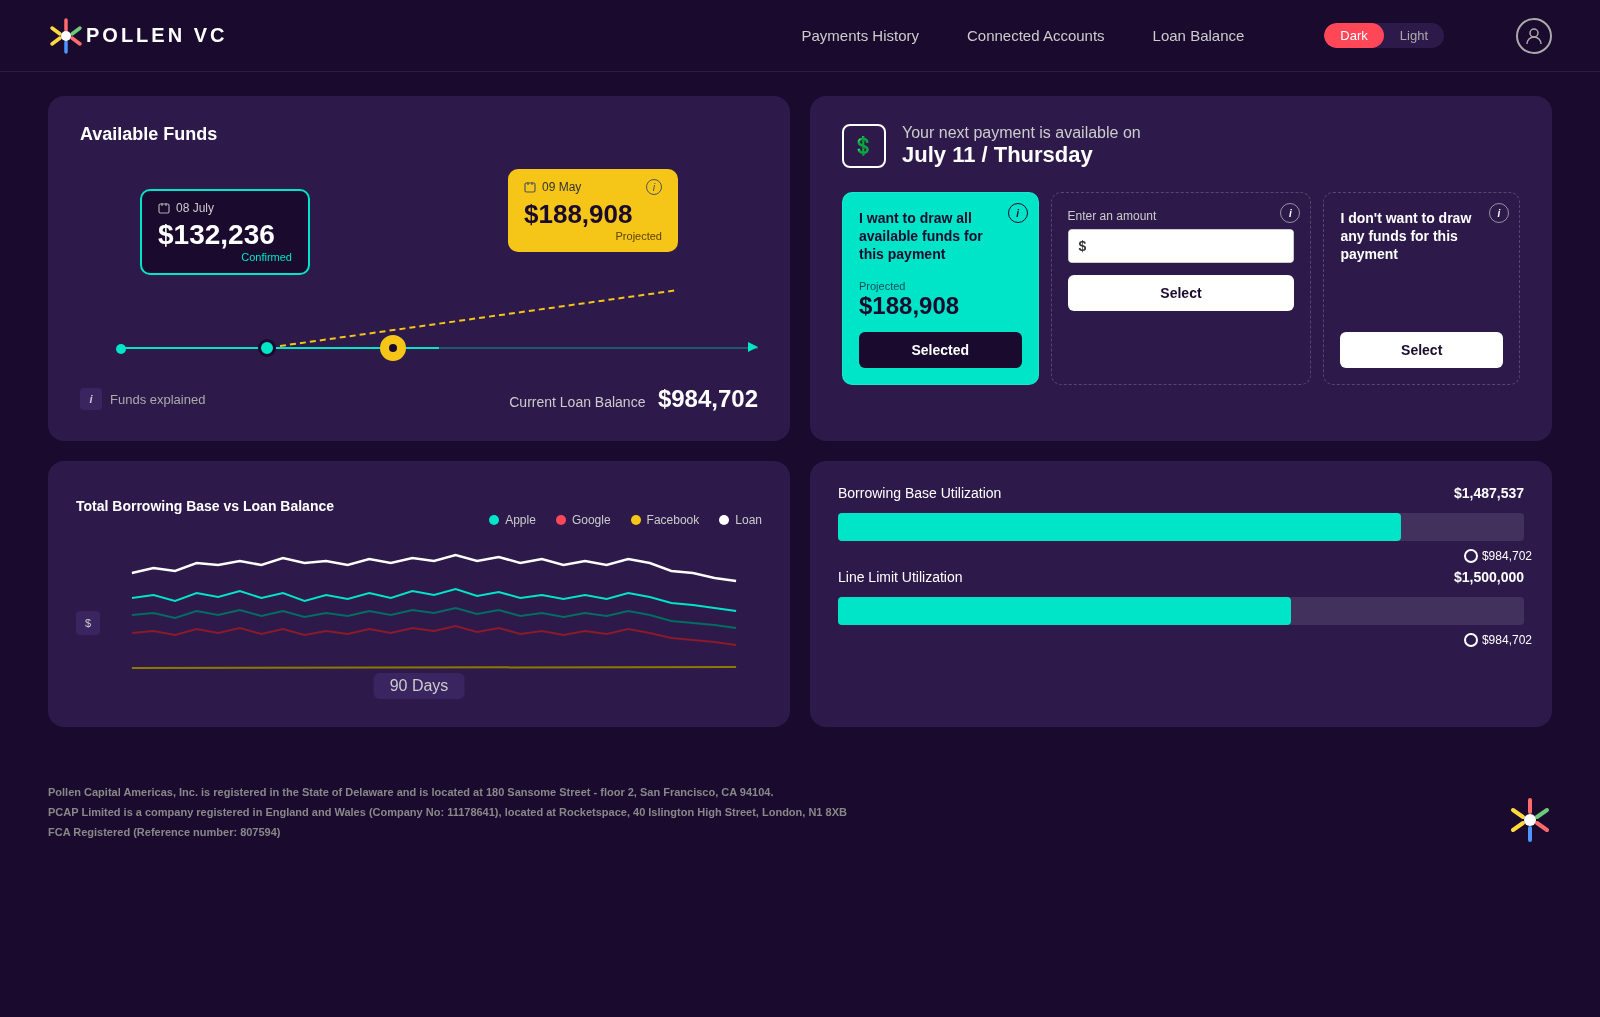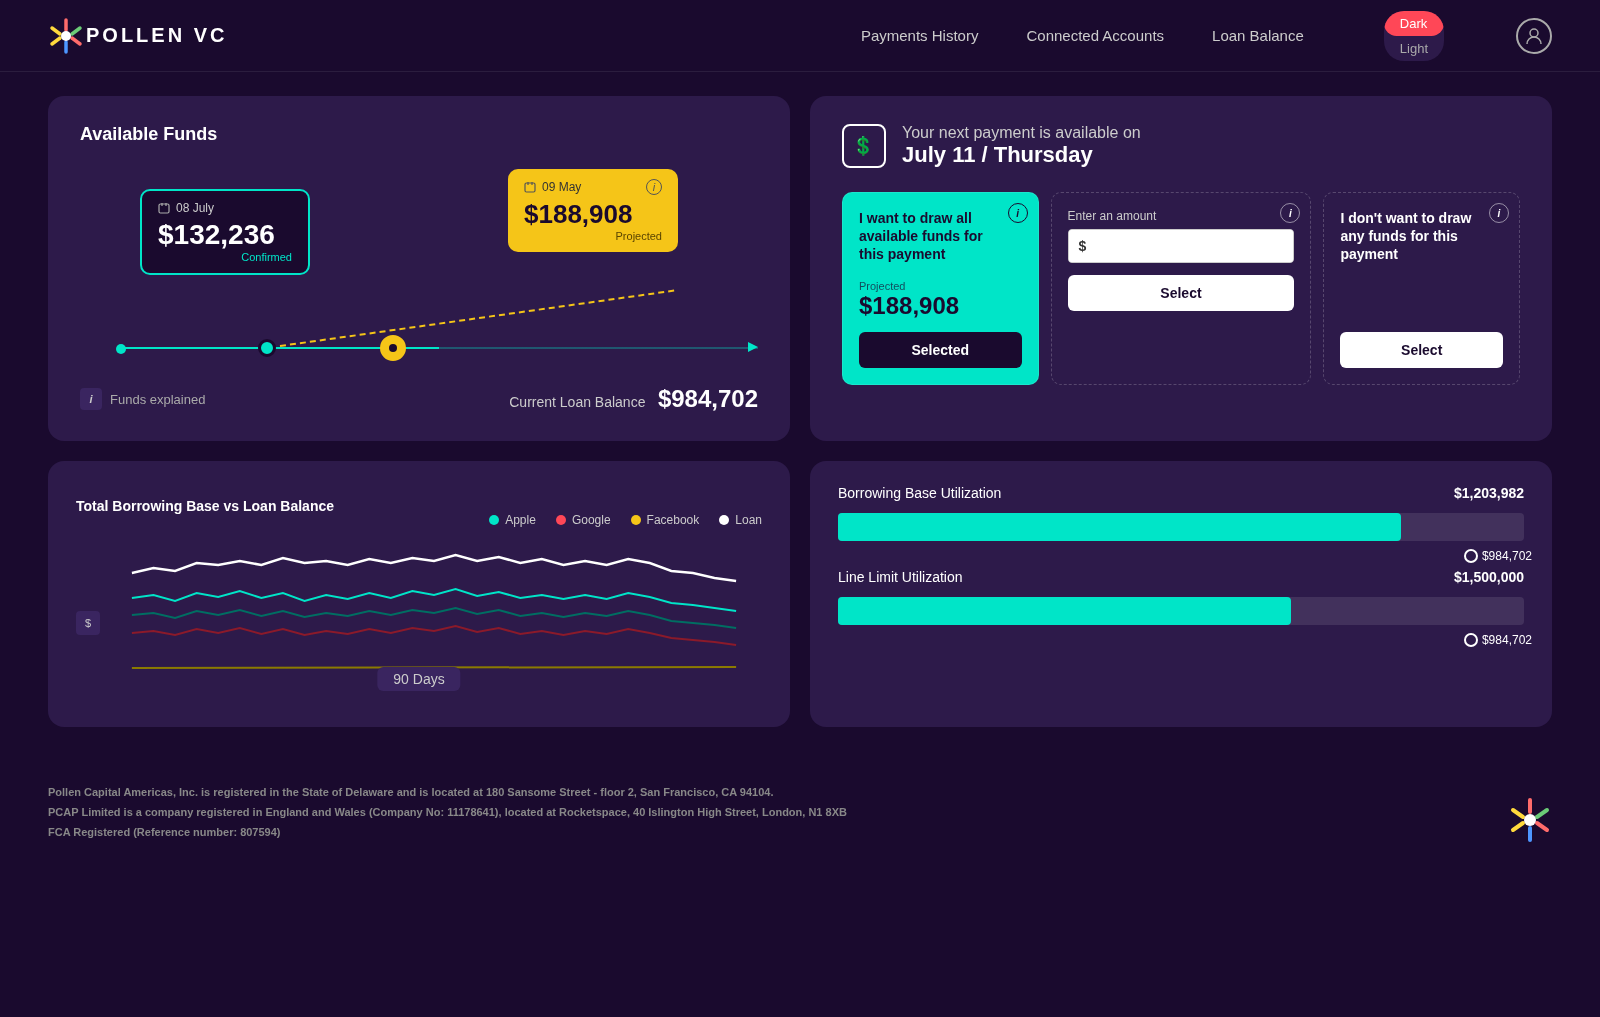--- a/index.html
+++ b/index.html
@@ -42,21 +42,20 @@
       color: #ccc;
       cursor: pointer;
       white-space: nowrap;
     }
     .theme-toggle {
       display: flex;
       background: #2d1a4a;
       border-radius: 20px;
       overflow: hidden;
       margin-left: 32px;
-      flex-direction: column;
     }
     .theme-btn {
       padding: 5px 16px;
       font-size: 13px;
       cursor: pointer;
       border-radius: 20px;
     }
     .theme-btn.active {
       background: #ff4757;
       color: #fff;
@@ -445,27 +444,27 @@
       height: 24px;
       display: flex;
       align-items: center;
       justify-content: center;
       font-size: 11px;
       color: #ccc;
       z-index: 10;
     }
     .days-badge {
       position: absolute;
-      bottom: 12px;
+      bottom: 4px;
       left: 50%;
       transform: translateX(-50%);
       background: #3a2560;
       border-radius: 6px;
       padding: 4px 16px;
-      font-size: 14px;
+      font-size: 16px;
       color: #ccc;
     }
 
     
     .util-card {
       background: #2d1a4a;
       border-radius: 16px;
       padding: 24px 28px;
     }
     .util-section {
@@ -710,21 +709,21 @@
         </svg>
         <div class="days-badge">90 Days</div>
       </div>
     </div>
 
     <div class="util-card">
 
       <div class="util-section">
         <div class="util-header">
           <span class="util-title">Borrowing Base Utilization</span>
-          <span class="util-total">$1,203,982</span>
+          <span class="util-total">$1,487,537</span>
         </div>
         <div class="util-bar-bg">
           <div class="util-bar-fill" style="width: 82%;">
             <div class="util-marker">
               <div class="util-marker-dot"></div>
               <span>$984,702</span>
             </div>
           </div>
         </div>
       </div>

